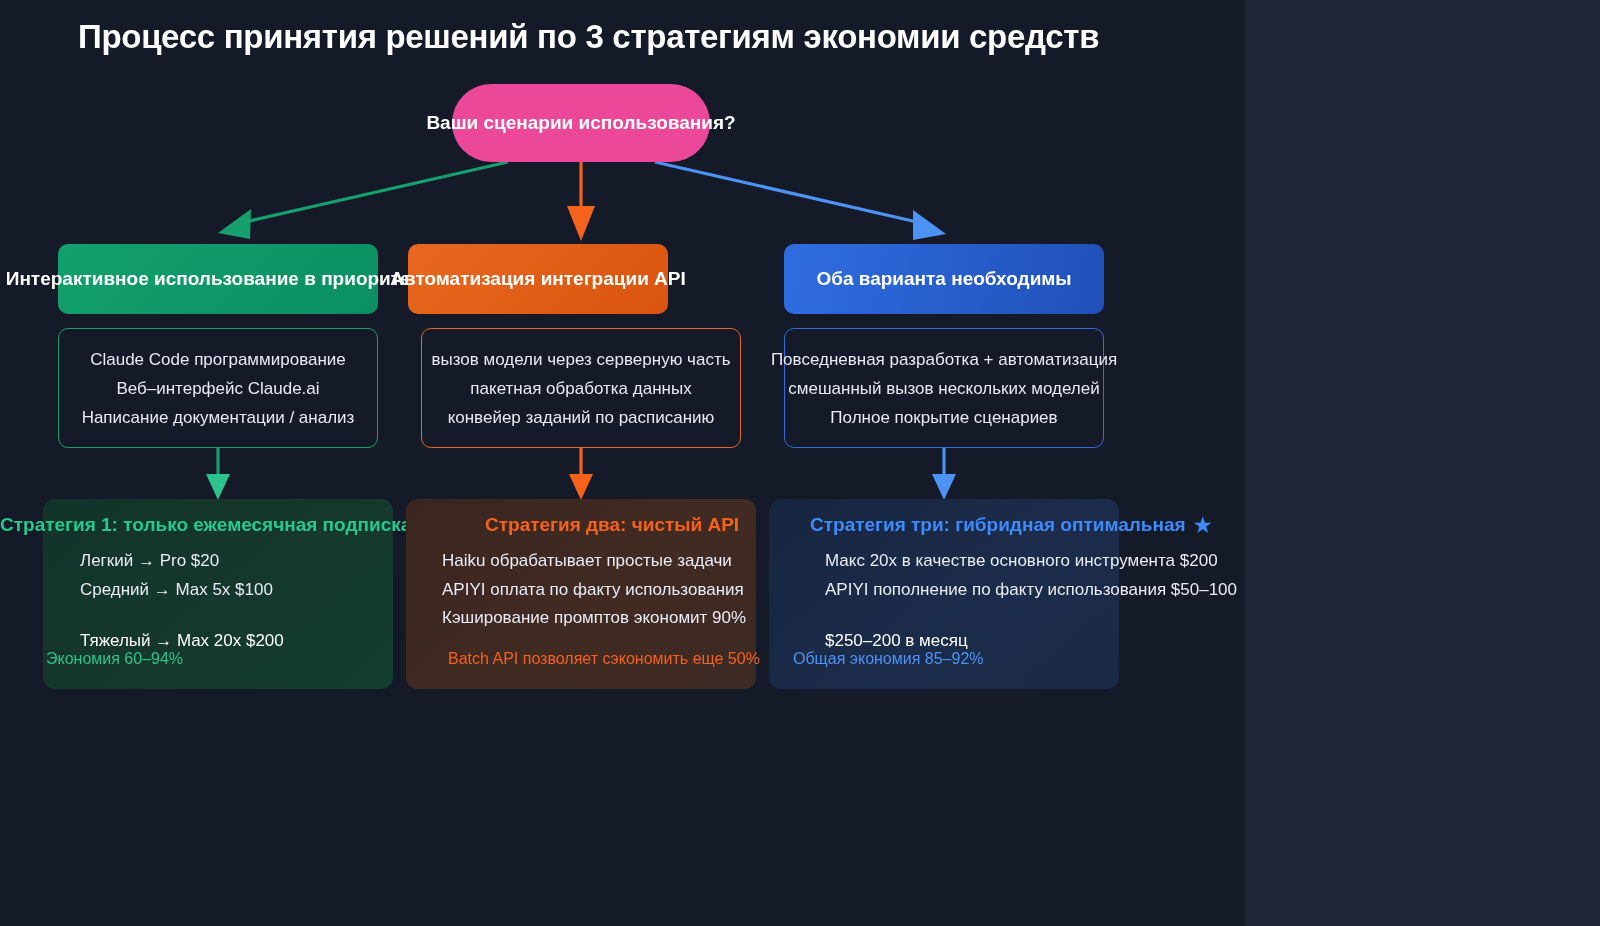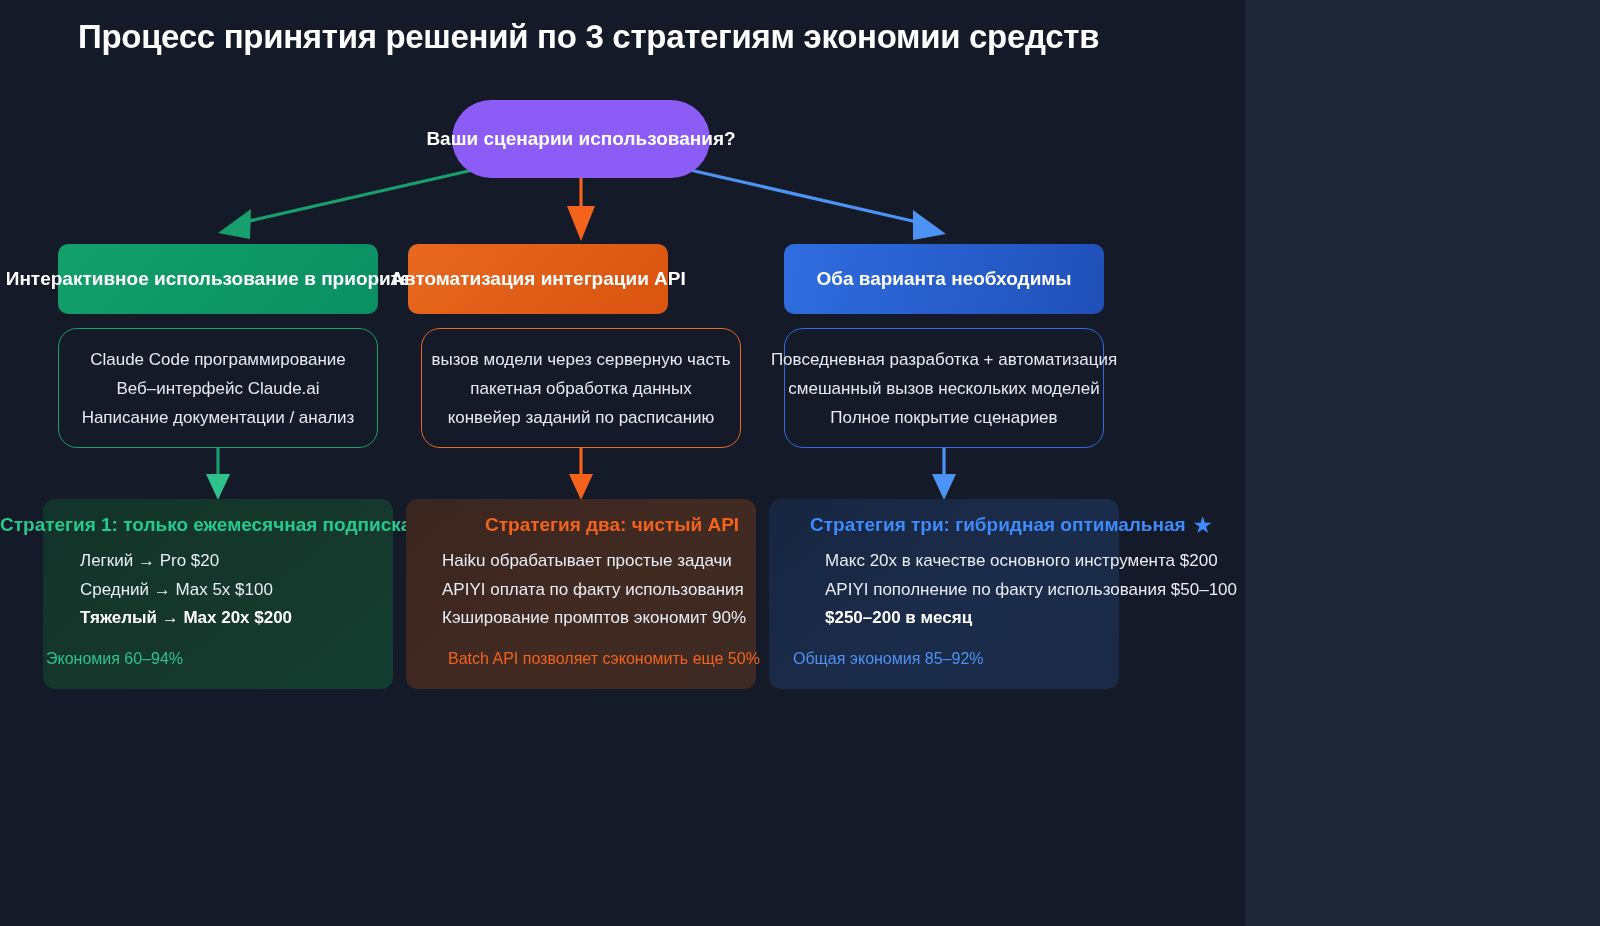--- a/index.html
+++ b/index.html
@@ -52,23 +52,22 @@
     white-space: nowrap;
     text-align: center;
   }
 
   
   #root-node {
     left: 452px;
     top: 84px;
     width: 258px;
     height: 78px;
-    background: #8b5cf6;
+    background: #ec4899;
     border-radius: 39px;
-    margin-top: 16px;
   }
   #root-node .node-label {
     font-size: 19px;
     font-weight: bold;
     color: #ffffff;
   }
 
   
   .branch-box {
     height: 70px;
@@ -96,21 +95,21 @@
     top: 244px;
     width: 320px;
     background: linear-gradient(100deg, #2f6de0 0%, #2050b8 100%);
   }
 
   
   .detail-box {
     position: absolute;
     box-sizing: border-box;
     height: 120px;
-    border-radius: 19px;
+    border-radius: 10px;
     border: 1.6px solid #000;
     background: transparent;
     display: flex;
     flex-direction: column;
     align-items: center;
     justify-content: center;
   }
   .detail-line {
     font-size: 17px;
     color: #e6eaf2;
@@ -174,21 +173,21 @@
   #card-green .strategy-lines  { left: 37px; }
   #card-orange .strategy-lines { left: 36px; }
   #card-blue  .strategy-lines  { left: 56px; }
 
   .strategy-line {
     font-size: 17px;
     color: #e8ecf4;
     line-height: 28.5px;
     white-space: nowrap;
   }
-  .strategy-line.bold { font-weight: bold; color: #ffffff; }
+  .strategy-line.bold { font-weight: normal; color: #ffffff; margin-top: 23px; }
 
   .savings {
     position: absolute;
     top: 151px;
     font-size: 16px;
     white-space: nowrap;
   }
   #card-green .savings  { left: 3px;  color: #2ec28c; }
   #card-orange .savings { left: 42px; color: #f4621c; }
   #card-blue  .savings  { left: 24px; color: #4d93f5; }

